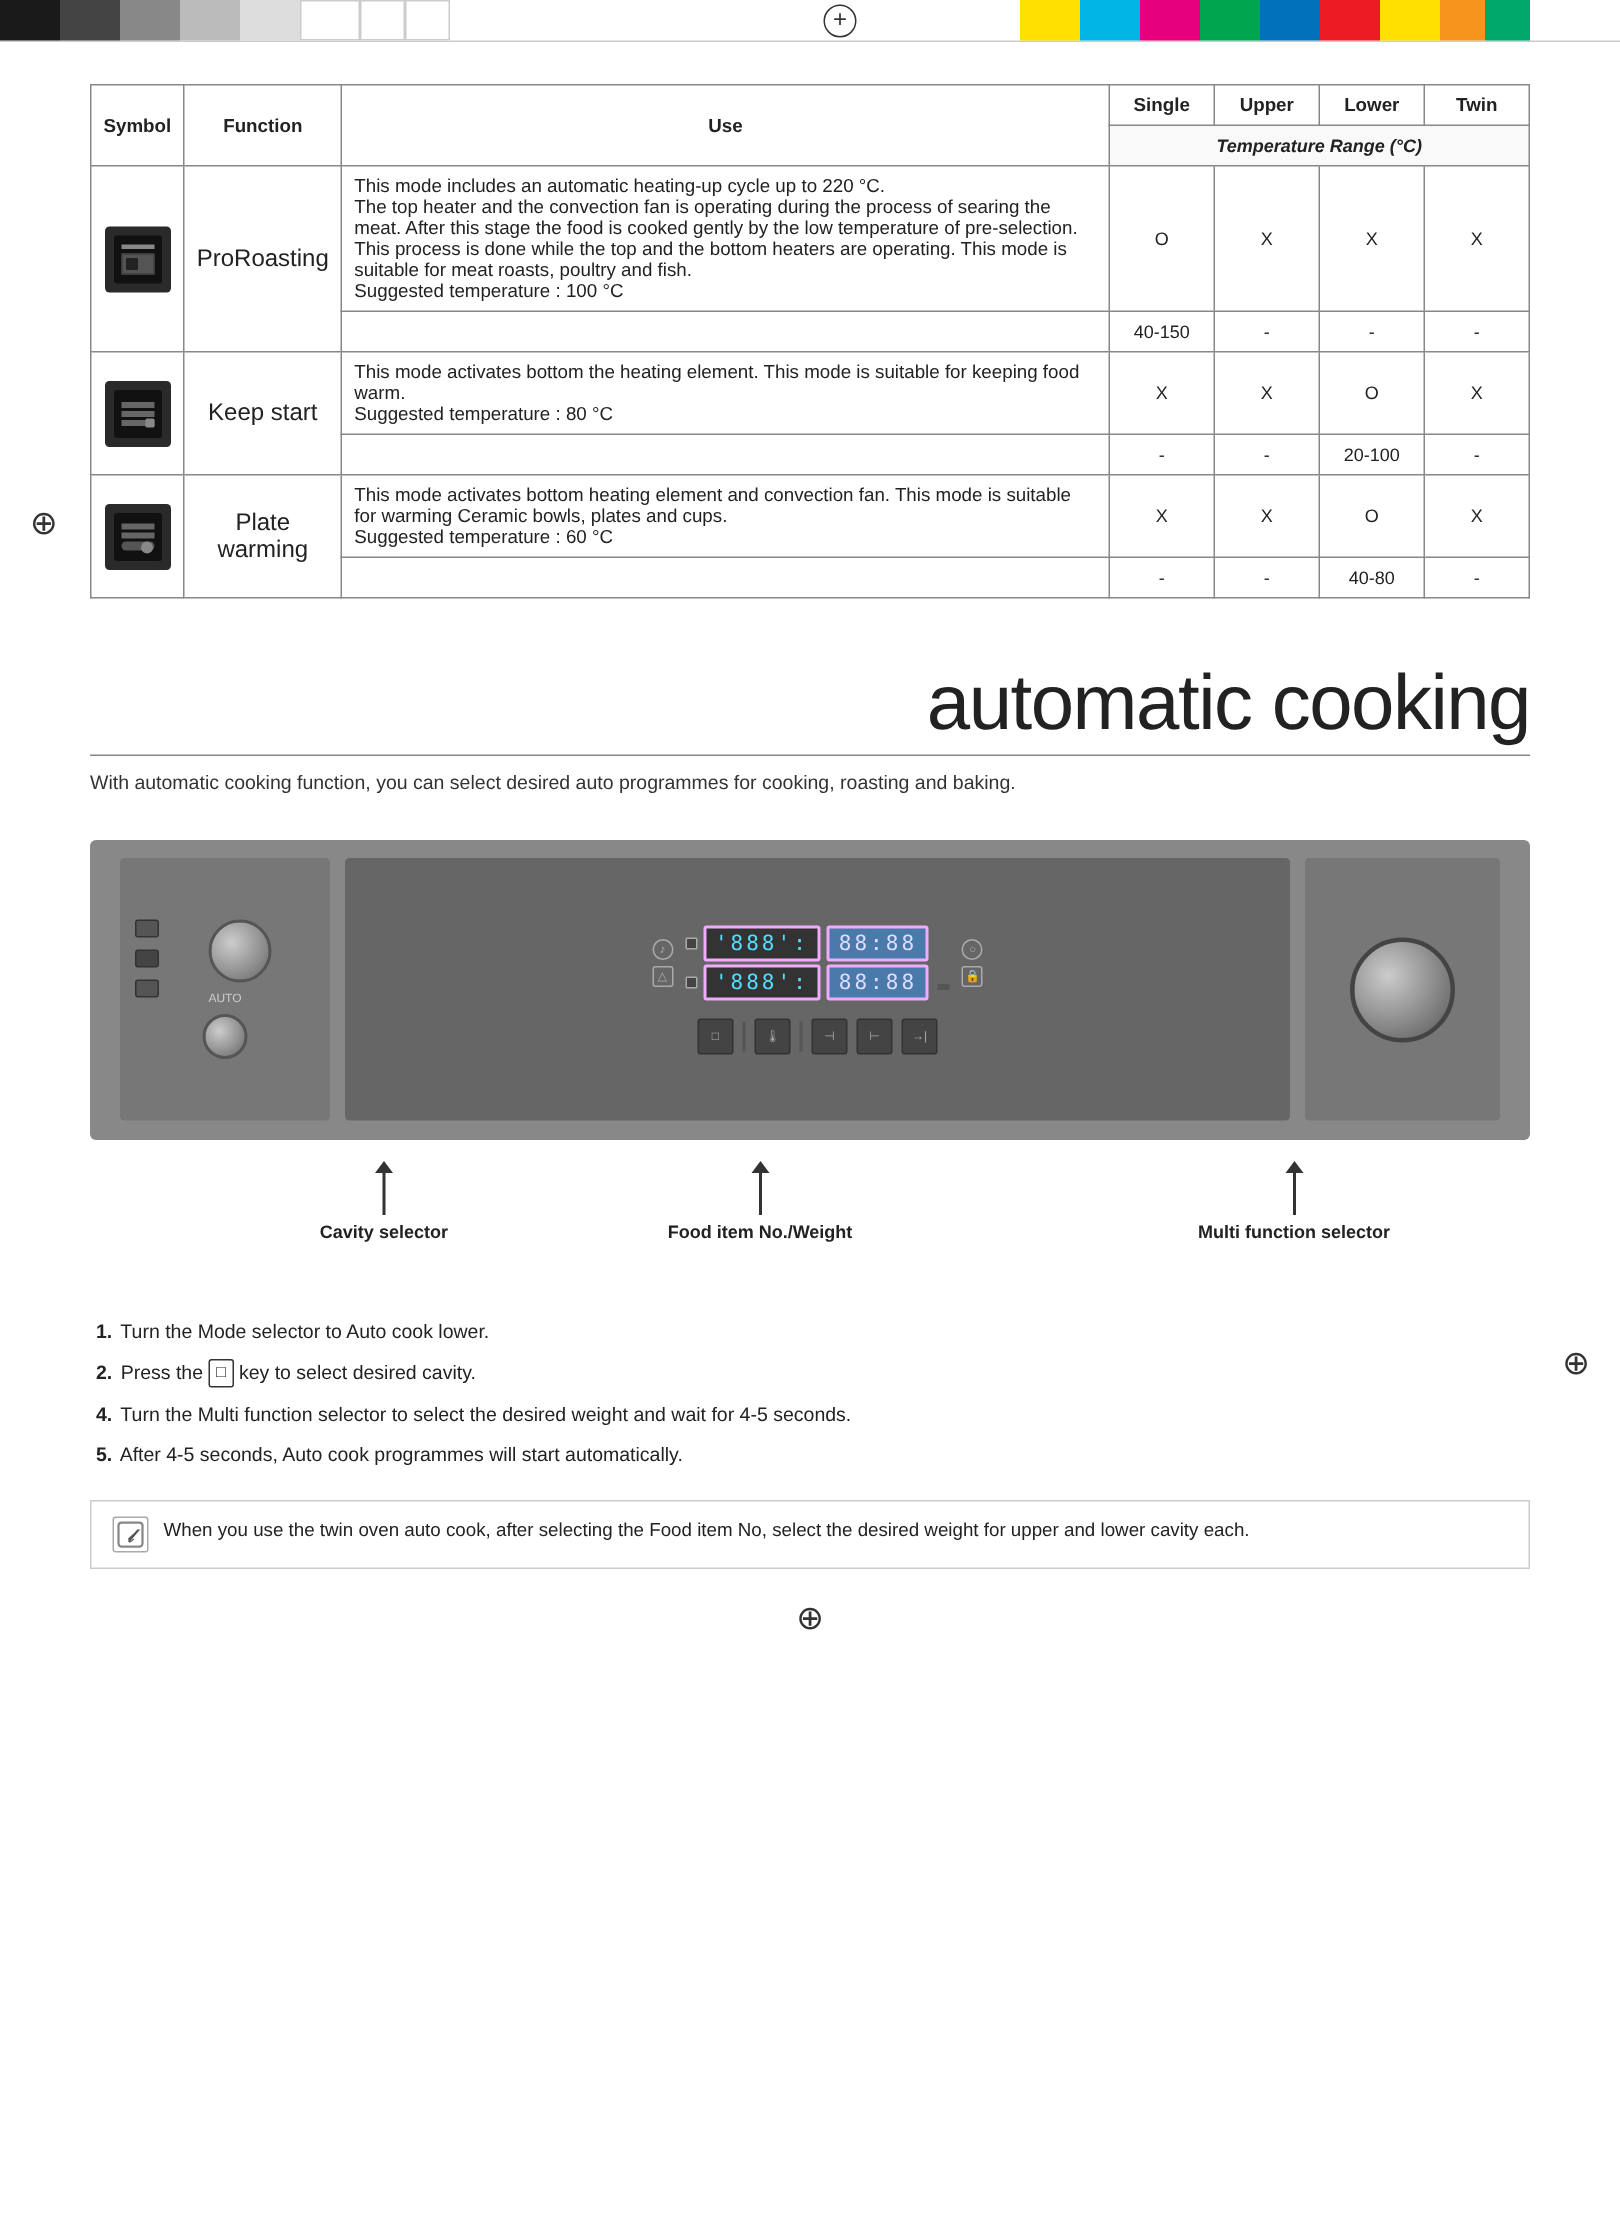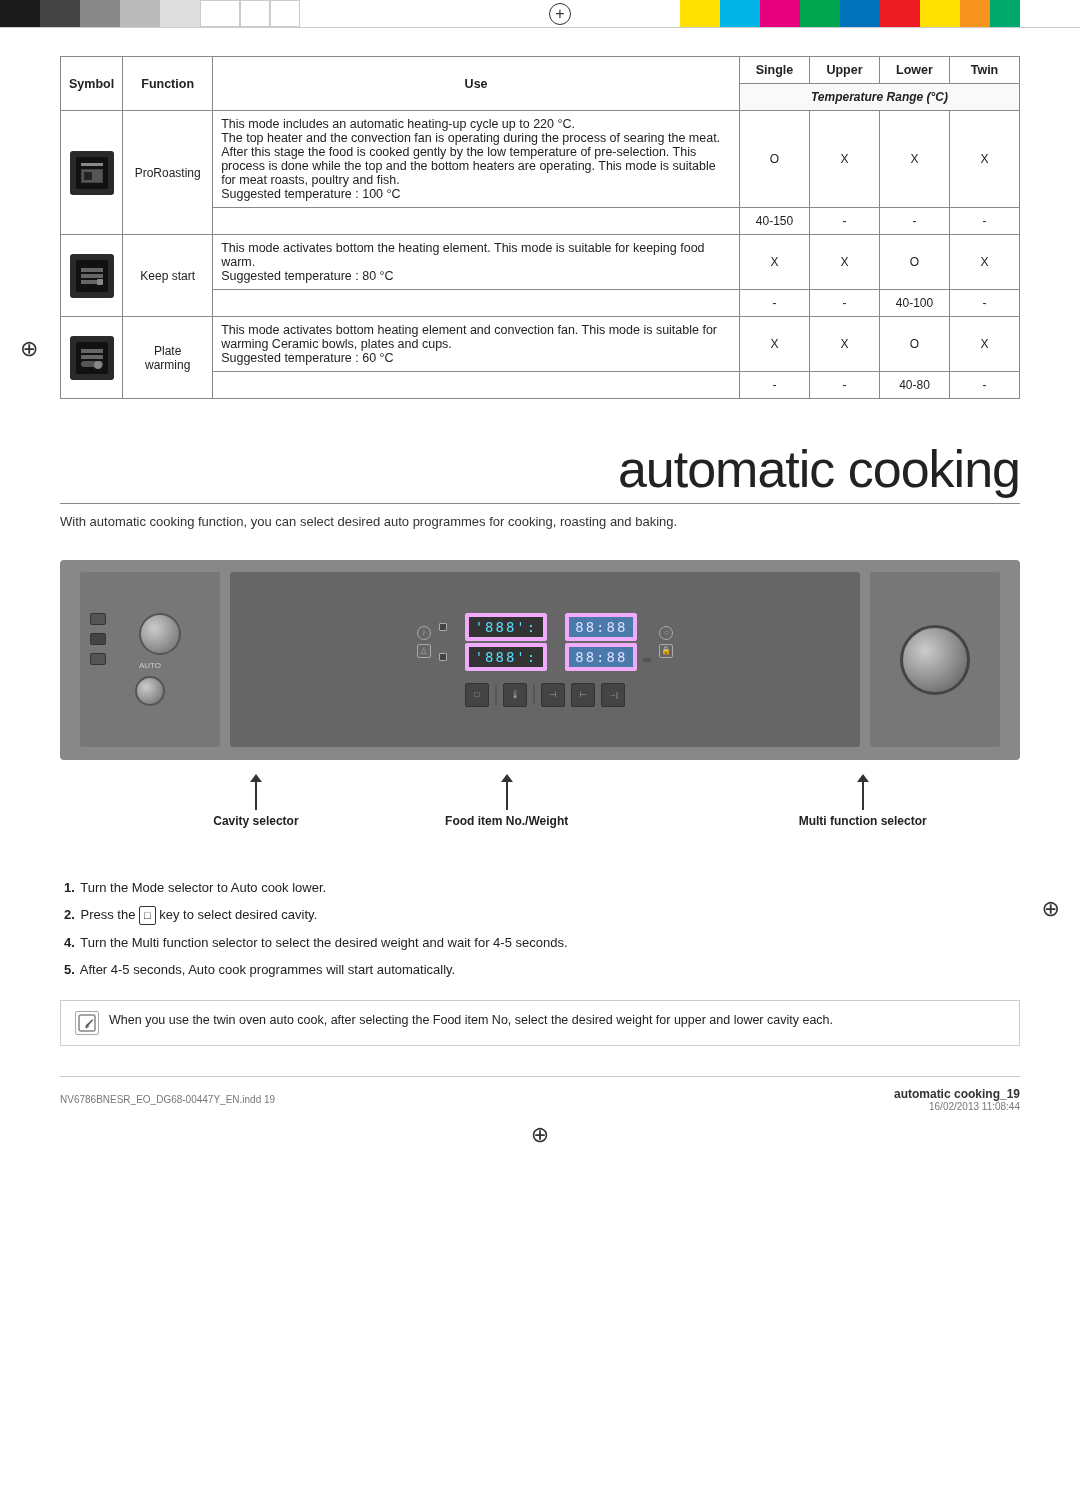--- a/index.html
+++ b/index.html
@@ -66,21 +66,21 @@
     }
     .func-table td.use-col {
       text-align: left;
       min-width: 320px;
     }
     .func-table td.symbol-col {
       width: 60px;
     }
     .func-table td.func-col {
       width: 90px;
-      font-size: 12px;
+      font-size: 16px;
     }
     .func-table td.val-col {
       width: 70px;
       font-size: 12px;
     }
     .temp-range-row th {
       font-style: italic;
       font-size: 12px;
       background: #f9f9f9;
     }
@@ -181,28 +181,27 @@
       gap: 4px;
       position: relative;
     }
     .display-row {
       display: flex;
       gap: 4px;
       align-items: center;
     }
     .display-segment {
       background: #333;
-      border: 4px solid #f0abfc;
+      border: 2px solid #f0abfc;
       border-radius: 2px;
       padding: 4px 8px;
       font-size: 18px;
       font-family: monospace;
       color: #5df;
       letter-spacing: 2px;
-      margin-left: 14px;
     }
     .oven-control-row {
       display: flex;
       gap: 6px;
       align-items: center;
       margin-top: 4px;
     }
     .oven-right-panel {
       width: 130px;
       height: 175px;
@@ -421,21 +420,21 @@
           <td class="use-col">This mode activates bottom the heating element. This mode is suitable for keeping food warm.<br>Suggested temperature : 80 °C</td>
           <td class="val-col">X</td>
           <td class="val-col">X</td>
           <td class="val-col">O</td>
           <td class="val-col">X</td>
         </tr>
         <tr>
           <td class="use-col"></td>
           <td class="val-col">-</td>
           <td class="val-col">-</td>
-          <td class="val-col">40-100</td>
+          <td class="val-col">20-100</td>
           <td class="val-col">-</td>
         </tr>
 
         <tr>
           <td rowspan="2" class="symbol-col">
             <div class="icon-box">
               <div class="icon-inner">
                 <div style="display:flex;flex-direction:column;gap:2px;align-items:center;width:100%;padding:2px;">
                   <div style="width:22px;height:4px;background:#666;"></div>
                   <div style="width:22px;height:4px;background:#666;"></div>
@@ -571,24 +570,17 @@
     <div class="note-box">
       <div class="note-icon">
         <svg width="20" height="20" viewBox="0 0 20 20">
           <rect x="2" y="2" width="16" height="16" rx="2" fill="none" stroke="#888" stroke-width="1.5"></rect>
           <text x="10" y="15" text-anchor="middle" font-size="12" fill="#555" font-style="italic" font-family="serif">𝓁</text>
         </svg>
       </div>
       <p>When you use the twin oven auto cook, after selecting the Food item No, select the desired weight for upper and lower cavity each.</p>
     </div>
 
-    <div style="display:flex;justify-content:space-between;align-items:center;margin-top:30px;padding-top:10px;border-top:1px solid #ccc;">
-      <span style="font-size:10px;color:#777;">NV6786BNESR_EO_DG68-00447Y_EN.indd   19</span>
-      <div style="text-align:right;">
-        <div style="font-size:12px;font-weight:bold;color:#333;">automatic cooking_19</div>
-        <div style="font-size:10px;color:#777;">16/02/2013   11:08:44</div>
-      </div>
-    </div>
 
     <div style="text-align:center;margin-top:10px;font-size:22px;color:#333;">⊕</div>
 
   </div>
 </div>
 
 </body></html>

